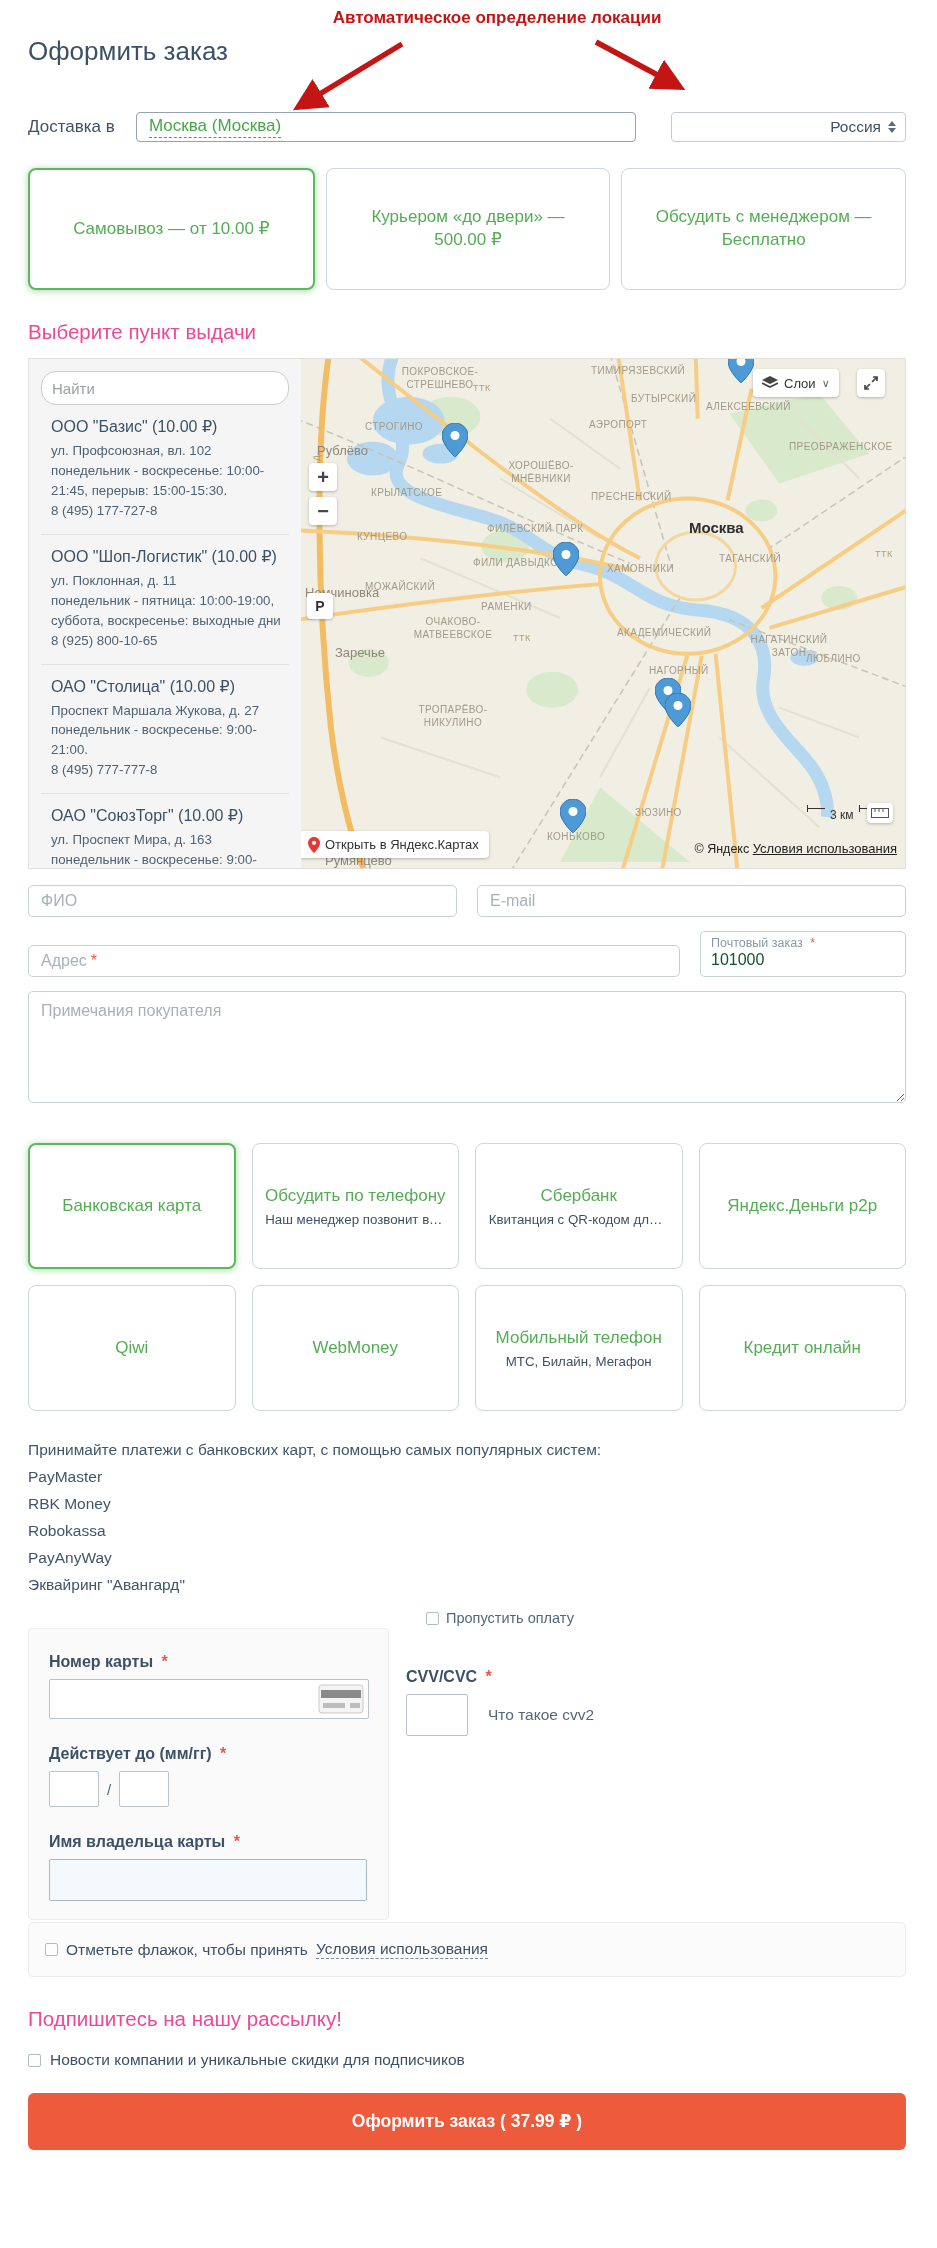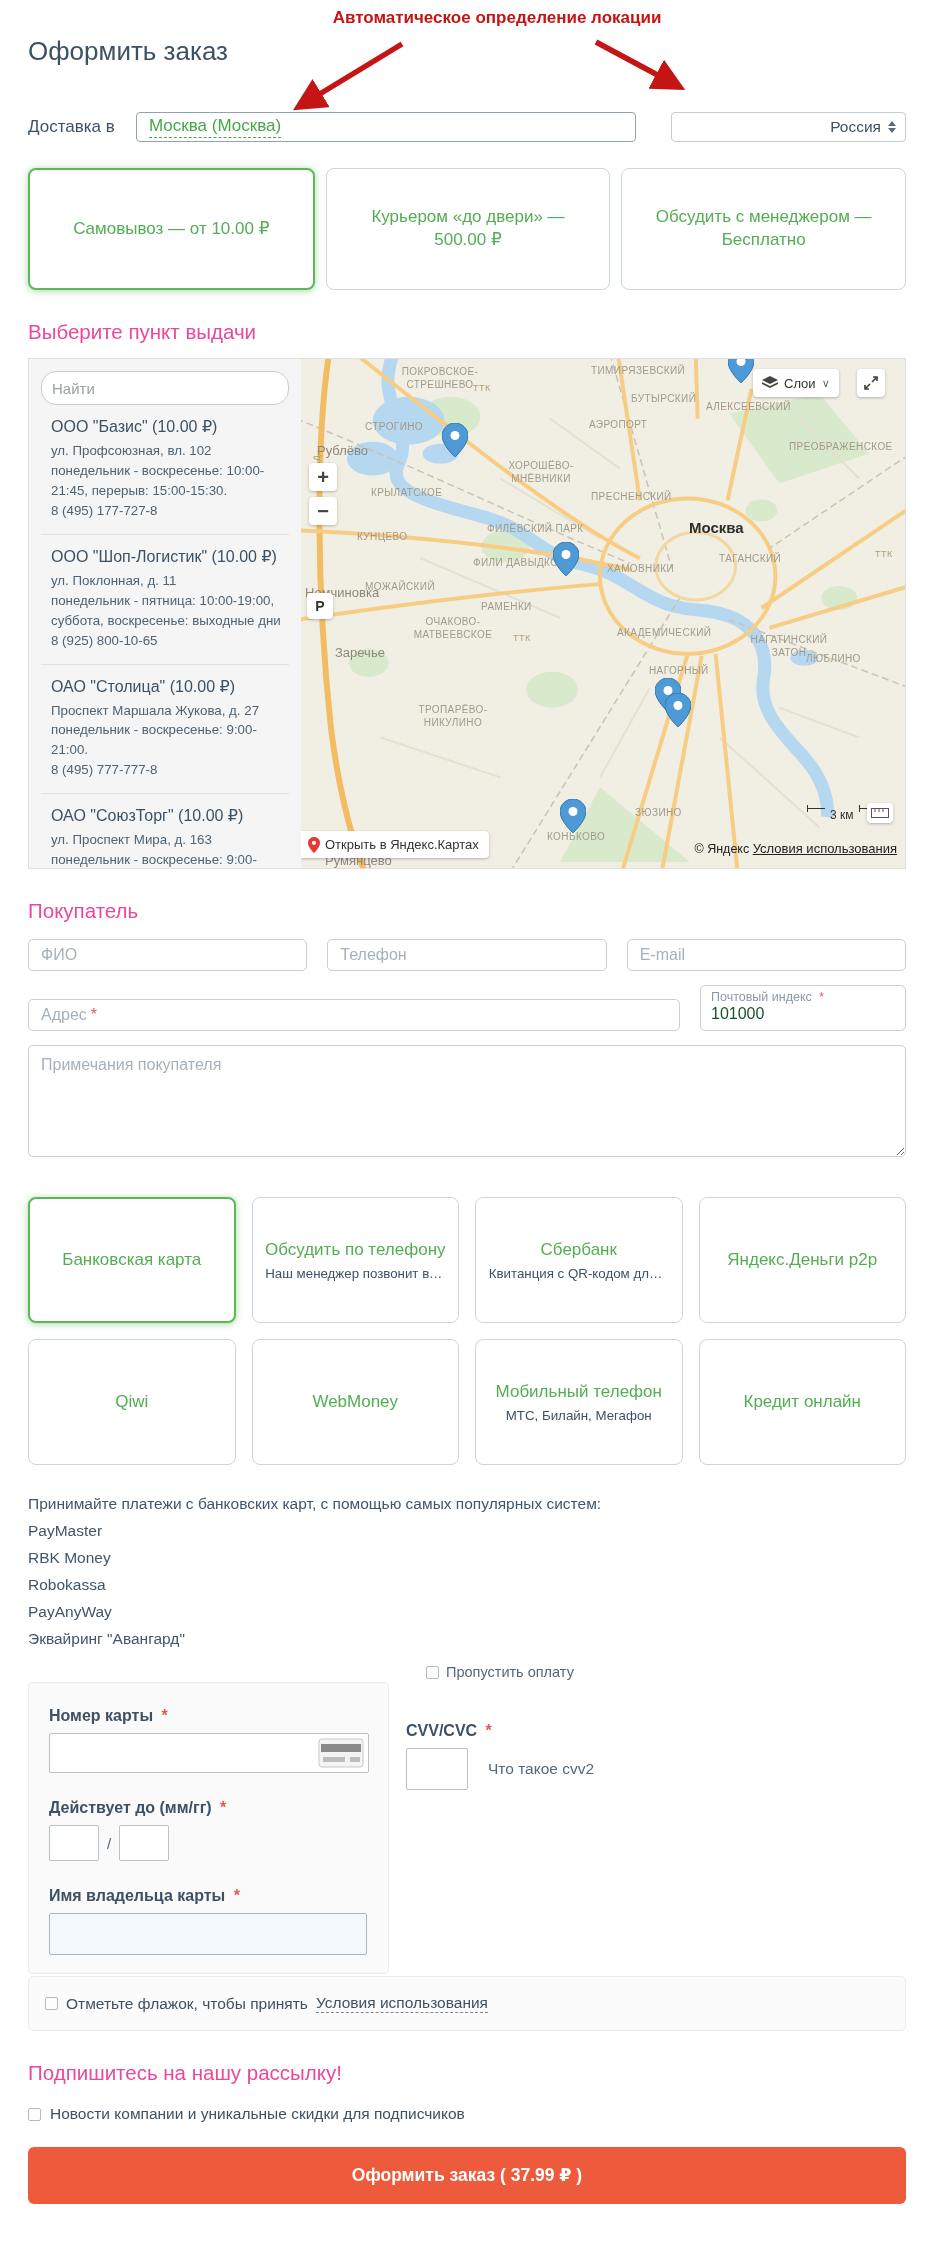--- a/index.html
+++ b/index.html
@@ -365,35 +365,33 @@
         </svg>
       </div>
       <div class="map-copy">
         <span>© Яндекс</span>
         <a>Условия использования</a>
       </div>
     </div>
   </div>
 
   
-  <h2 class="section-h">Покупатель</h2>
 
   <div class="cust-row">
     <input class="txt-input" placeholder="ФИО" style="">
-    <input class="txt-input" placeholder="Телефон" style="">
     <input class="txt-input" placeholder="E-mail" style="">
   </div>
   <div class="addr-row">
     <div class="addr-box">
       <span>Адрес</span>
       <span class="star">*</span>
     </div>
     <div class="postal-box">
       <div class="postal-label">
-        <span>Почтовый индекс</span>
+        <span>Почтовый заказ</span>
         <span class="star">*</span>
       </div>
       <div class="postal-value">101000</div>
     </div>
   </div>
   <textarea class="notes" placeholder="Примечания покупателя" style=""></textarea>
 
   
   <div class="pay-grid">
     <div class="pay-card selected">

